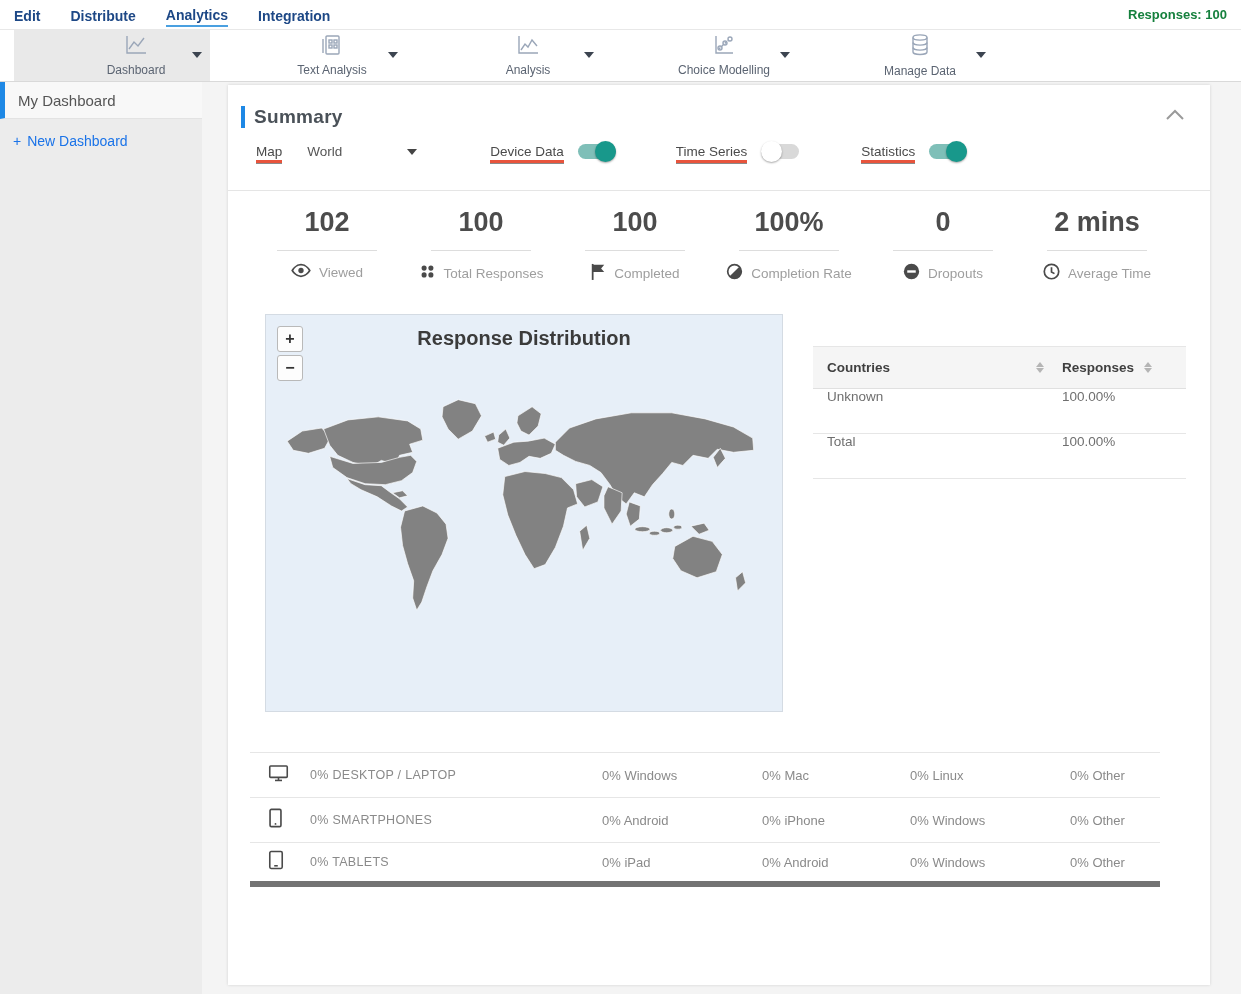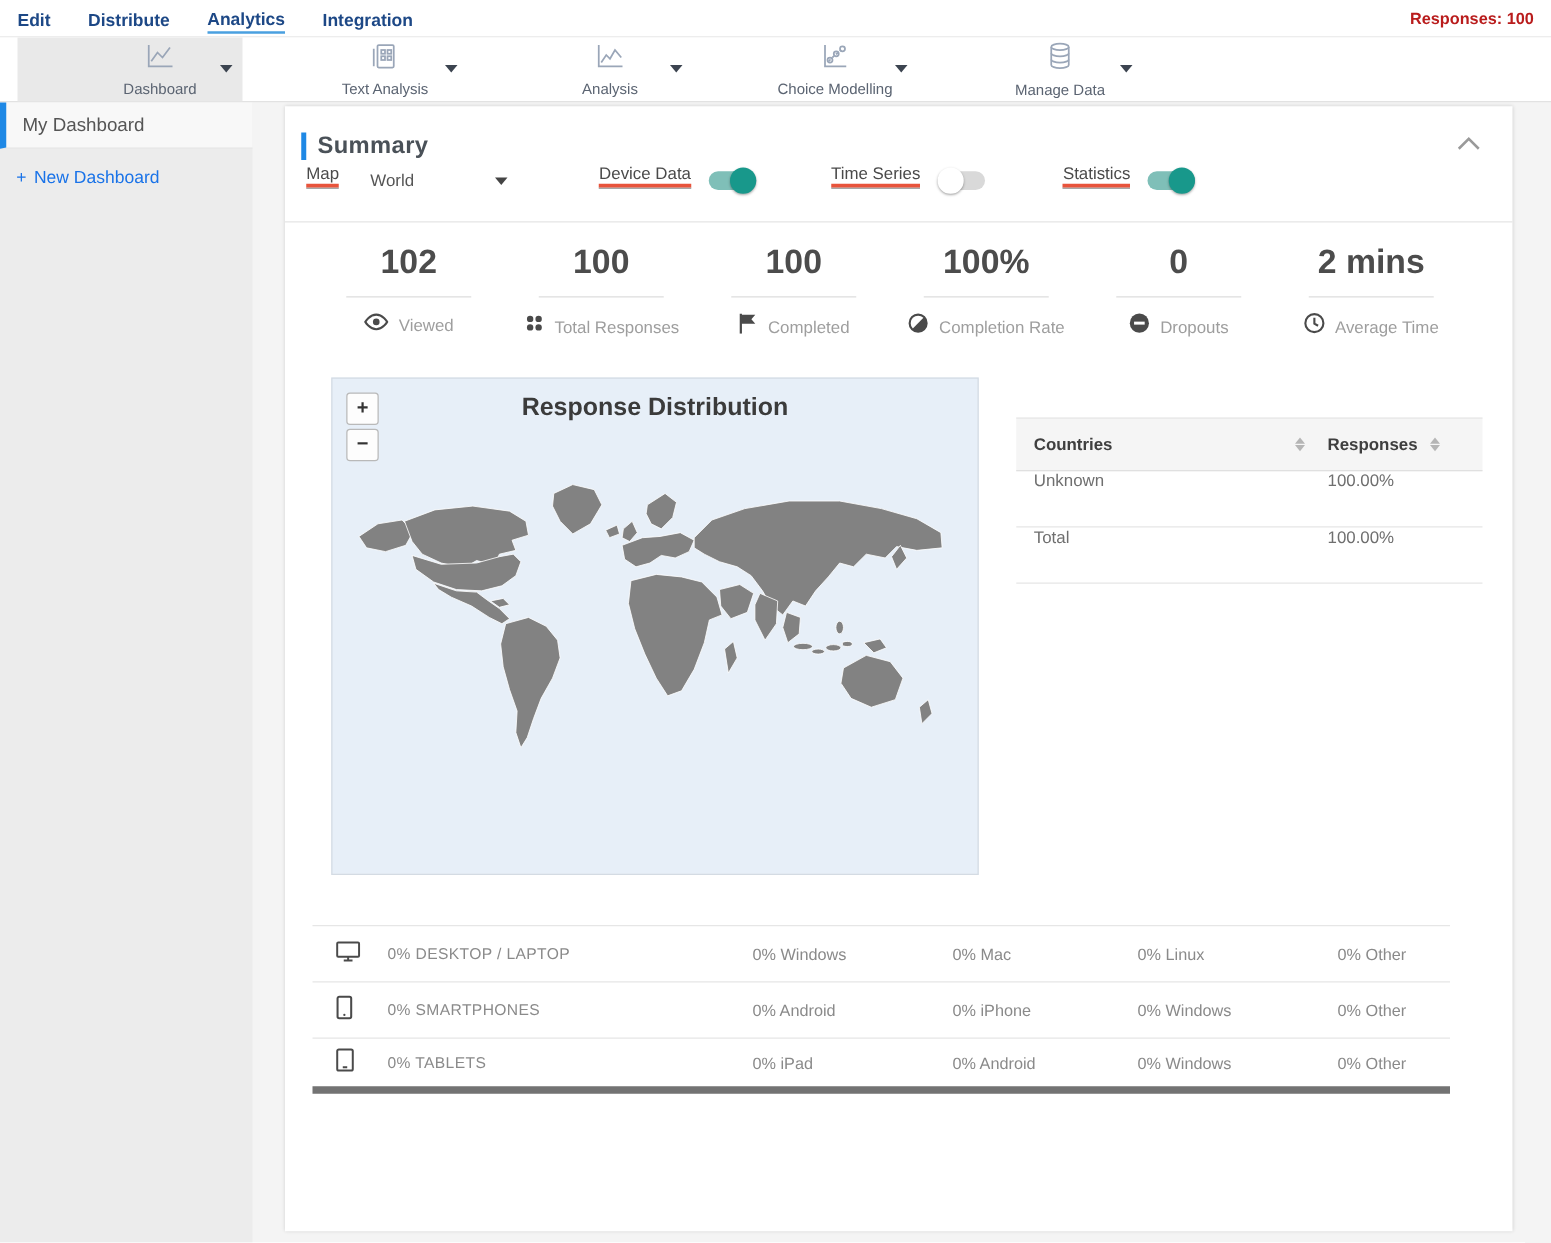--- a/index.html
+++ b/index.html
@@ -11,28 +11,28 @@
   
   .topnav {
     height:30px; background:#fff; display:flex; align-items:center;
     padding:0 14px; border-bottom:1px solid #e8e8e8;
   }
   .topnav .nav-item {
     font-size:14px; font-weight:700; color:#1d4886; margin-right:30px;
     cursor:pointer; padding:4px 0 2px; position:relative;
   }
   .topnav .nav-item.active { border-bottom:2px solid #4aa0e0; }
-  .topnav .responses { margin-left:auto; font-size:13px; font-weight:700; color:#b91c1c; }
+  .topnav .responses { margin-left:auto; font-size:13px; font-weight:700; color:#15803d; }
   
   .toolbar {
     height:52px; background:#fff; border-bottom:1px solid #d9d9d9;
     display:flex; align-items:stretch; padding-left:14px;
   }
   .tool-tab {
-    width:180px; position:relative; display:flex; align-items:center;
+    width:196px; position:relative; display:flex; align-items:center;
     justify-content:center; cursor:pointer;padding-left:48px;
   }
   .tool-tab.active { background:#e9e9e9; }
   .tool-tab .stack { display:flex; flex-direction:column; align-items:center; gap:3px; }
   .tool-tab .tt-label { font-size:12px; color:#5b6472; }
   .tool-tab svg { stroke:#9aa6b8; fill:none; stroke-width:1.4; }
   .caret {
     width:0; height:0; border-left:5px solid transparent; border-right:5px solid transparent;
     border-top:6px solid #3c4450; position:absolute; right:8px; top:22px; cursor:pointer;
   }
@@ -53,21 +53,21 @@
     background:#fff; height:900px; box-shadow:0 0 3px rgba(0,0,0,.14);
     position:relative;
   }
   
   .card-head { display:flex; align-items:center; padding:21px 24px 0 13px; }
   .accent { width:4px; height:22px; background:#1e88e5; margin-right:9px; }
   .card-title { font-size:19px; font-weight:700; color:#4a5158; letter-spacing:.3px; }
   .collapse { margin-left:auto; cursor:pointer; }
   .collapse svg { stroke:#9a9a9a; fill:none; stroke-width:2; }
   
-  .controls { display:flex; align-items:flex-end; margin-top:3px; padding-left:17px; }
+  .controls { display:flex; align-items:flex-start; margin-top:16px; padding-left:28px; }
   .ctl-label { font-size:13.5px; color:#4a4a4a; position:relative; padding-bottom:6px; }
   .ctl-label::after {
     content:""; position:absolute; left:0; right:0; bottom:2px; height:3px; background:#e8543c;
   }
   .ctl-label::before {
     content:""; position:absolute; left:0; right:0; bottom:1px; height:1px; background:#8a8a8a;
   }
   .dropdown {
     display:flex; align-items:center; margin-left:25px; width:110px; cursor:pointer;
   }

